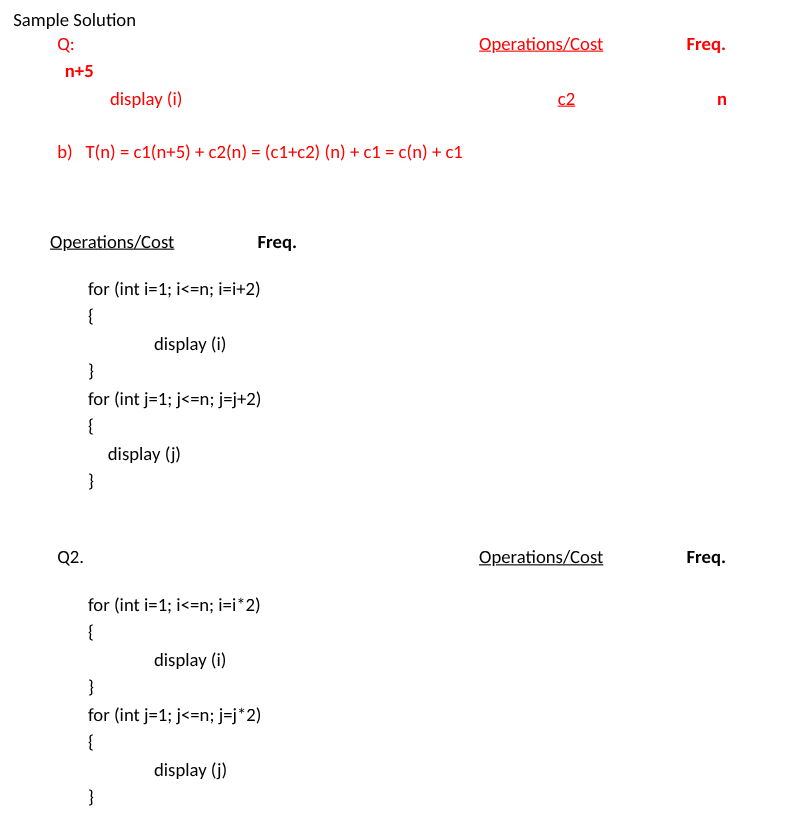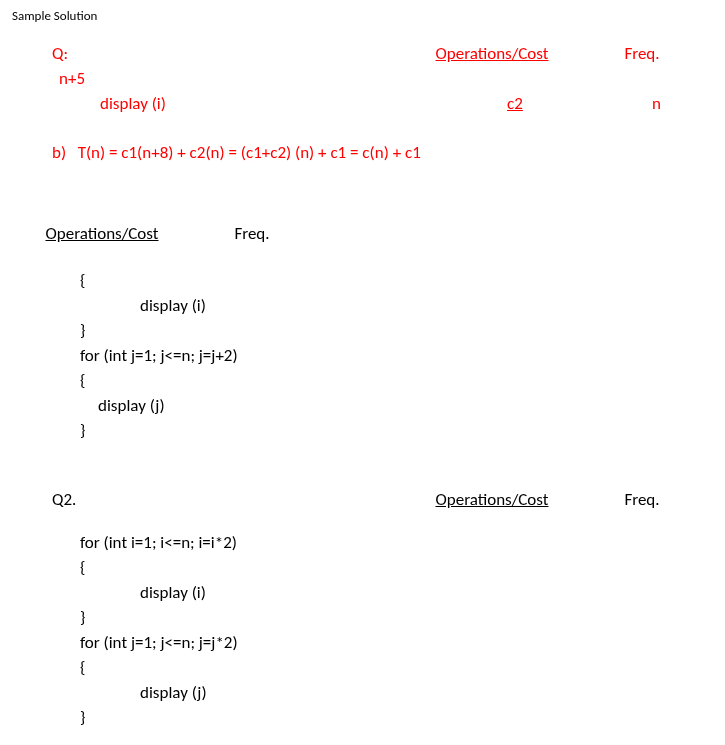--- a/index.html
+++ b/index.html
@@ -10,31 +10,31 @@
     background: #fff;
     font-family: Calibri, "Segoe UI", Arial, sans-serif;
     font-size: 17px;
     color: #000;
   }
   .page {
     padding: 8px 12px 12px 12px;
     box-sizing: border-box;
   }
   .title {
-    font-size: 13px;
-    margin-bottom: 20px;
+    font-size: 17px;
+    margin-bottom: 0;
   }
   .red { color: #ff0000; }
   .row {
     display: flex;
     align-items: baseline;
   }
   .col-code  { width: 350px; }
   .col-ops   { width: 180px; text-align: center; text-decoration: underline; }
-  .col-freq  { width: 120px; text-align: center; }
+  .col-freq  { width: 120px; text-align: center; font-weight: bold; }
   .indent1 { padding-left: 40px; }
   .indent2 { padding-left: 68px; }
   .indent3 { padding-left: 88px; }
   .big-gap { height: 60px; }
   .med-gap { height: 48px; }
   .line-gap { height: 4px; }
   .b-line {
     padding-left: 40px;
     margin-top: 28px;
   }
@@ -56,30 +56,33 @@
 </div>
 <div class="line-gap"></div>
 <div class="row">
   <div class="col-code indent3 red">display (i)</div>
   <div class="col-ops red">c2</div>
   <div class="col-freq red">n</div>
 </div>
 
 <div class="b-line red">
   <span>b)</span>&nbsp;&nbsp;
-  <span>T(n) = c1(n+8) + c2(n) = (c1+c2) (n) + c1 = c(n) + c1</span>
+  <span>T(n) = c1(n+5) + c2(n) = (c1+c2) (n) + c1 = c(n) + c1</span>
 </div>
 
 <div class="big-gap"></div>
 
 <div class="row">
   <div class="col-ops">Operations/Cost</div>
   <div class="col-freq">Freq.</div>
 </div>
 <div style="height:22px"></div>
+<div class="row">
+      <div class="col-code indent2">for (int i=1; i&lt;=n; i=i+2)</div>
+    </div>
 <div class="line-gap"></div>
 <div class="row">
       <div class="col-code indent2">{</div>
     </div>
 <div class="line-gap"></div>
 <div class="row">
       <div class="col-code" style="padding-left:128px">display (i)</div>
     </div>
 <div class="line-gap"></div>
 <div class="row">

